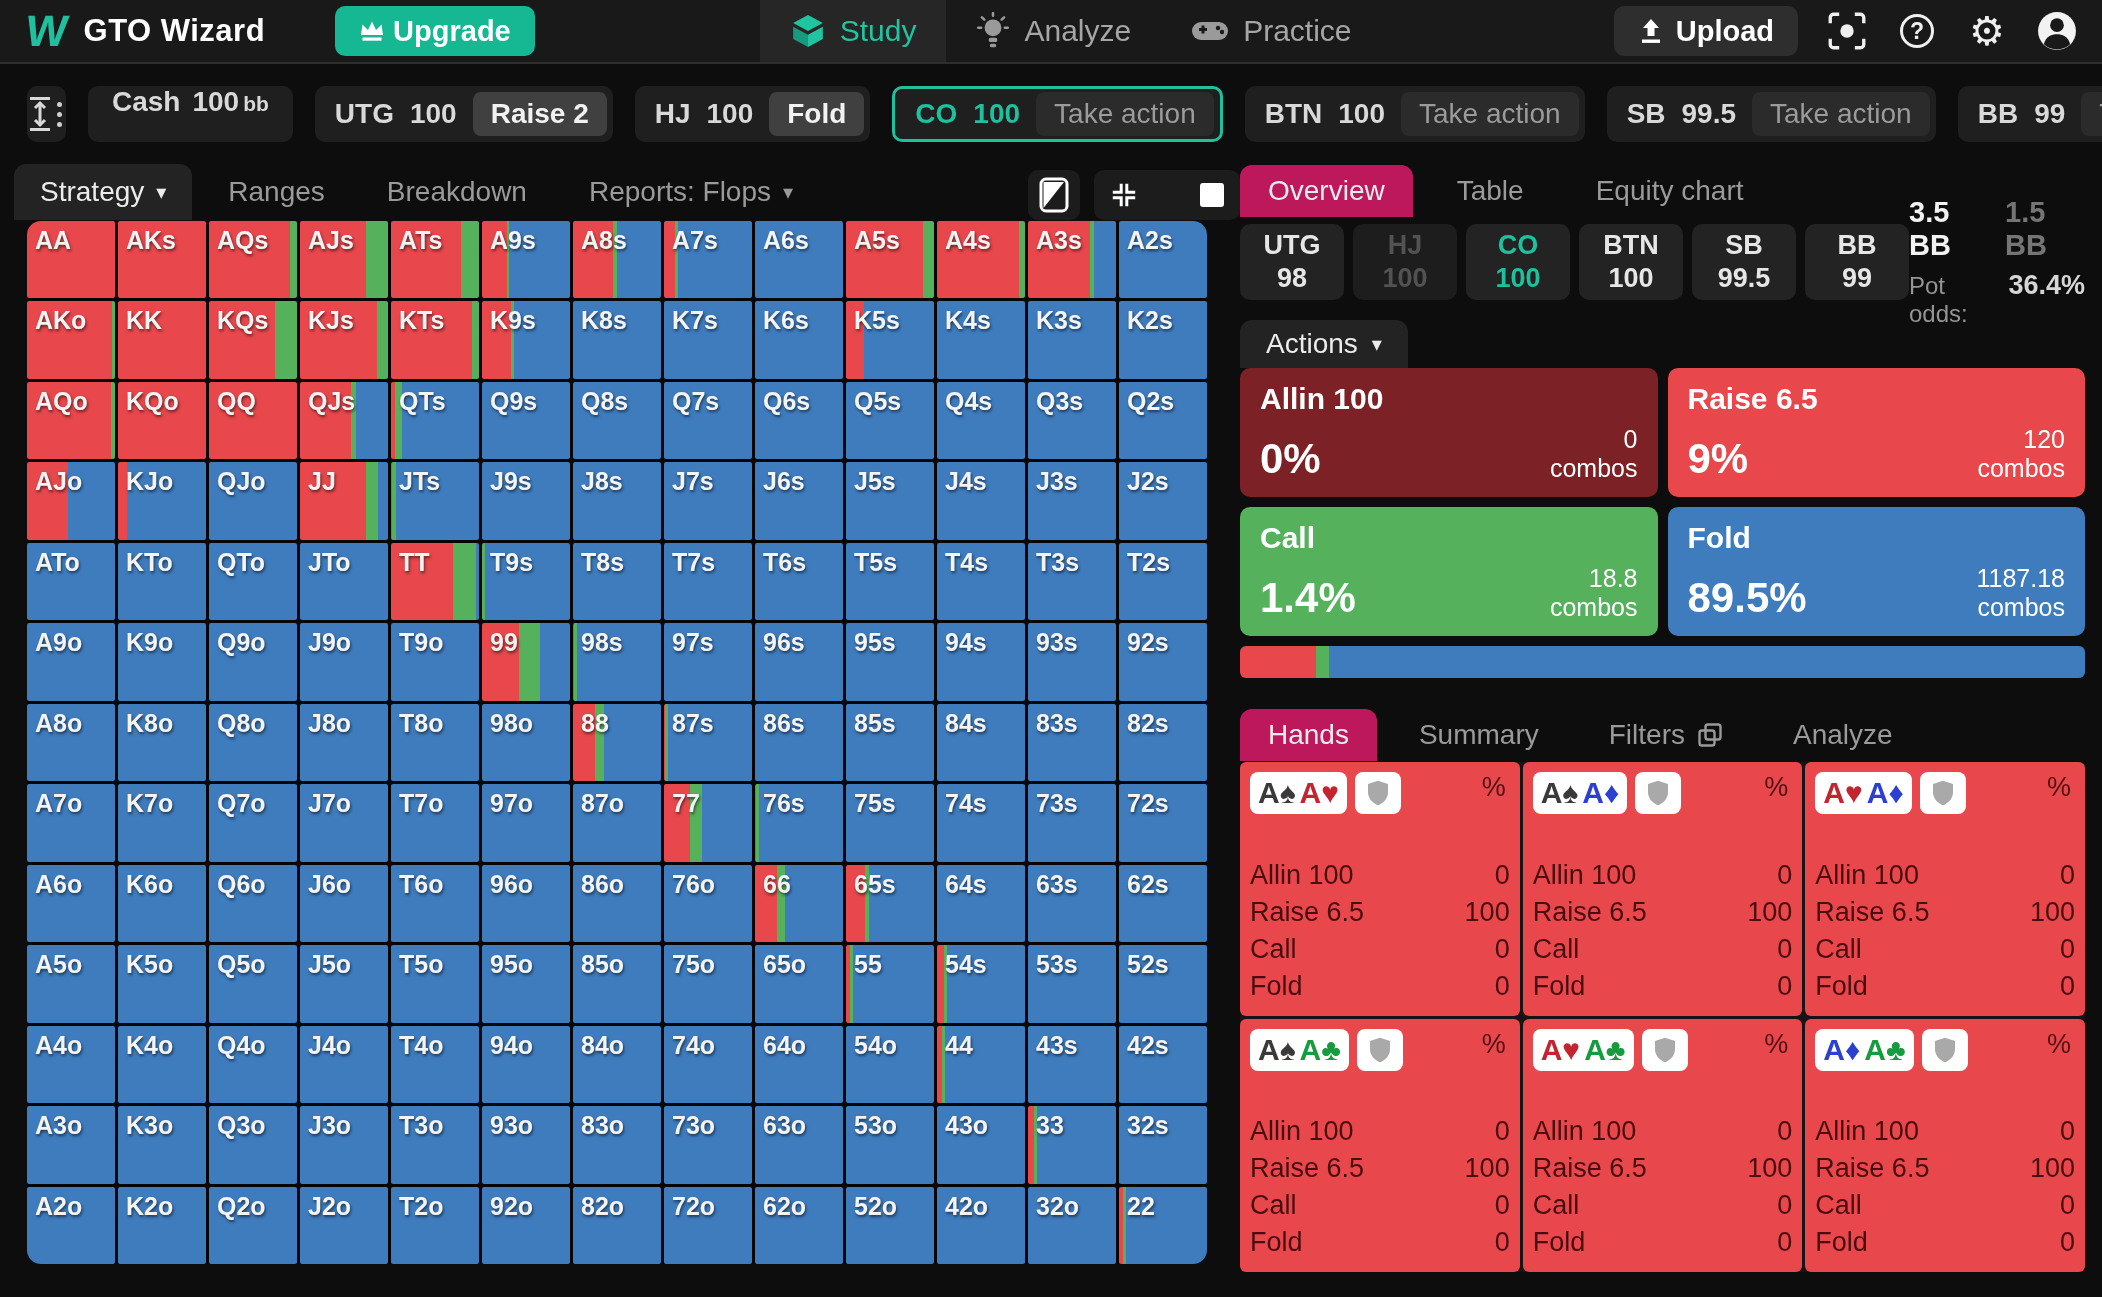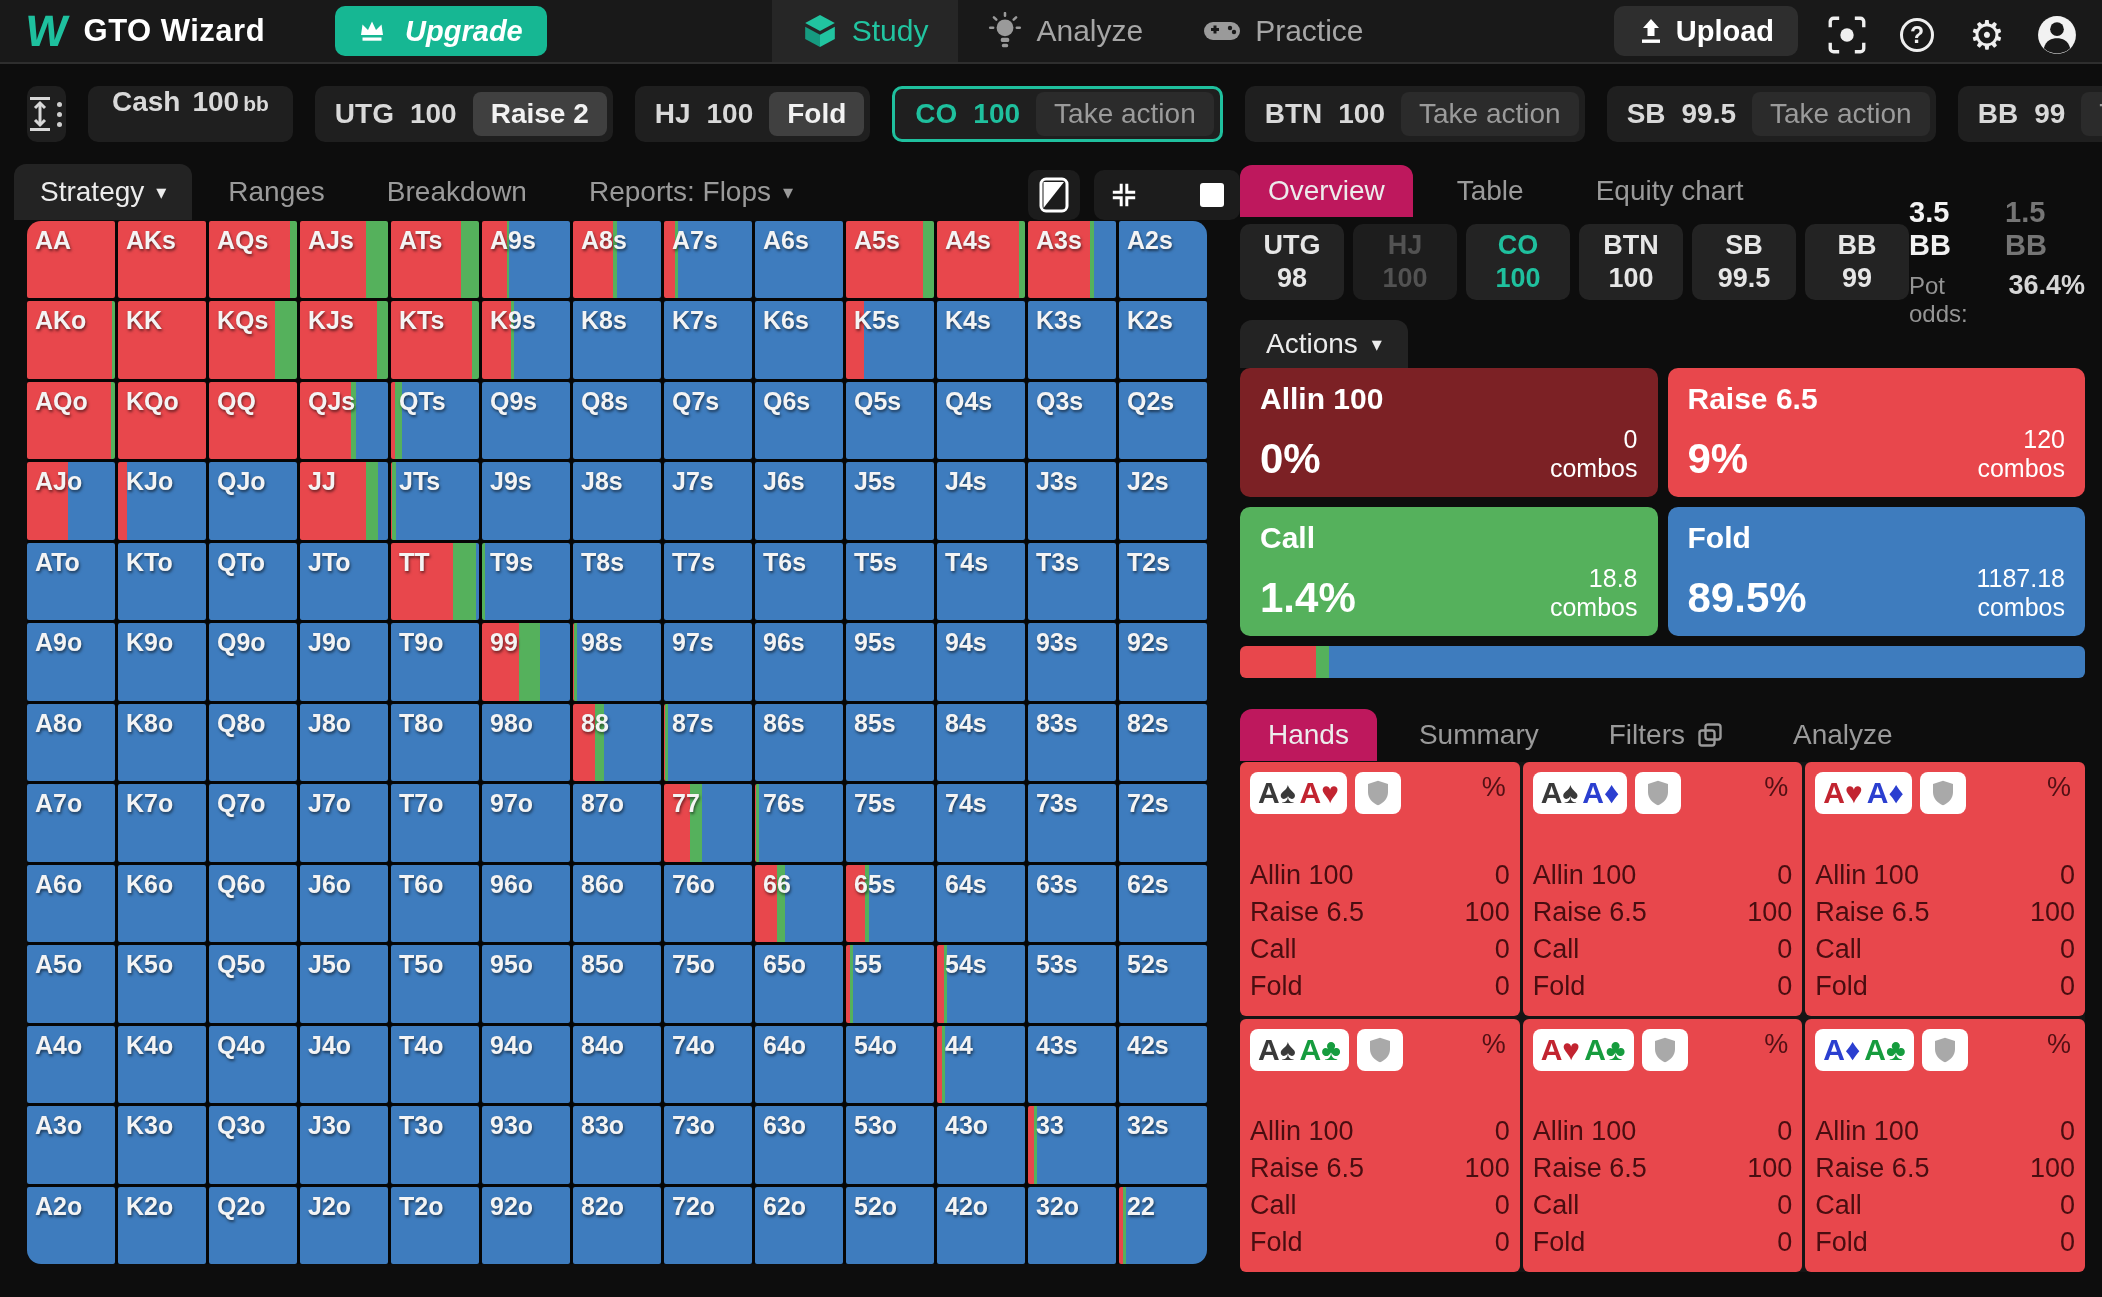--- a/index.html
+++ b/index.html
@@ -3,26 +3,26 @@
 <meta charset="utf-8">
 <style>
   * { margin:0; padding:0; box-sizing:border-box; }
   html,body { width:2102px; height:1297px; background:#0d0d0d; font-family:"Liberation Sans",sans-serif; overflow:hidden; position:relative; }
 
   
   .topbar { position:absolute; left:0; top:0; width:2102px; height:64px; background:#191919; border-bottom:2px solid #2e2e2e; display:flex; align-items:center; }
   .logo { display:flex; align-items:center; gap:16px; margin-left:26px; cursor:pointer; }
   .logo-w { color:#1ec09e; font-size:44px; font-weight:bold; transform:skewX(-8deg); line-height:1; }
   .logo-text { color:#fff; font-size:31px; font-weight:bold; letter-spacing:.5px; }
-  .upgrade { margin-left:70px; height:50px; padding:0 24px; background:#16b793; border:none; border-radius:10px; color:#fff; font-size:29px; font-weight:bold; display:flex; align-items:center; gap:20px; cursor:pointer;font-style:italic; }
+  .upgrade { margin-left:70px; height:50px; padding:0 24px; background:#16b793; border:none; border-radius:10px; color:#fff; font-size:29px; font-weight:bold; display:flex; align-items:center; gap:8px; cursor:pointer; }
   .topnav { display:flex; align-items:stretch; height:100%; margin-left:225px; }
   .nav-item { display:flex; align-items:center; gap:14px; padding:0 30px; font-size:30px; color:#a6a6a6; cursor:pointer; }
   .nav-item.active { background:#262626; color:#21c4a0; }
   .nav-ic { display:flex; align-items:center; }
-  .top-right { margin-left:auto; display:flex; align-items:flex-end; gap:28px; margin-right:24px; }
+  .top-right { margin-left:auto; display:flex; align-items:center; gap:28px; margin-right:24px; }
   .upload { height:50px; padding:0 24px; background:#2e2e2e; border:none; border-radius:10px; color:#fff; font-size:29px; font-weight:bold; display:flex; align-items:center; gap:12px; cursor:pointer; }
   .tb-icon { display:flex; align-items:center; justify-content:center; width:42px; height:42px; cursor:pointer; }
   .gear { font-size:40px; color:#efefef; line-height:1; }
   .help-circle { width:34px; height:34px; border:3px solid #efefef; border-radius:50%; color:#efefef; font-size:23px; font-weight:bold; display:flex; align-items:center; justify-content:center; }
 
   
   .actionbar { position:absolute; left:0; top:66px; width:2102px; height:96px; display:flex; align-items:center; padding-left:27px; gap:22px; }
   .tools { width:104px; height:56px; background:#1f1f1f; border-radius:10px; display:flex; align-items:center; justify-content:space-evenly; }
   .kebab { display:flex; flex-direction:column; gap:5px; cursor:pointer; padding:4px; }
   .kebab i { width:5px; height:5px; border-radius:50%; background:#d0d0d0; }

